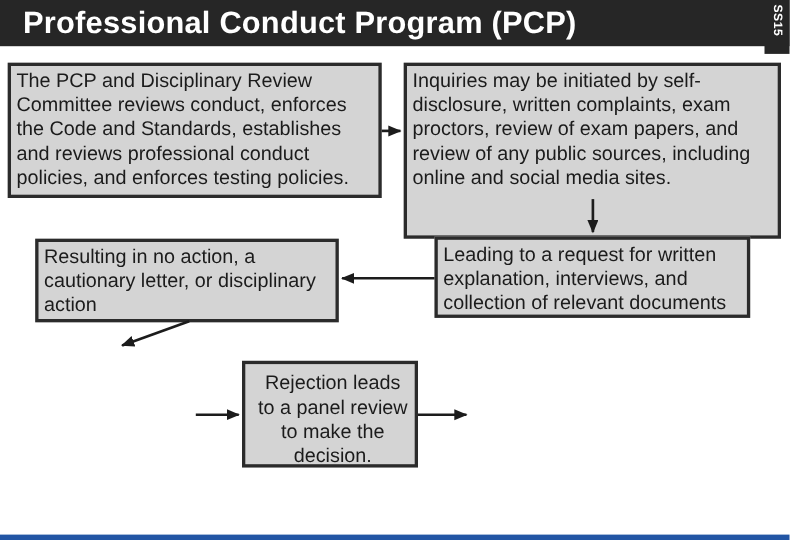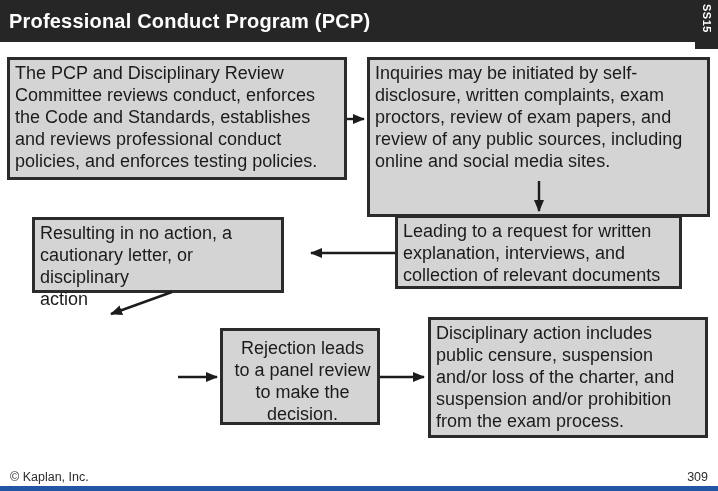--- a/index.html
+++ b/index.html
@@ -5,42 +5,42 @@
   html,body { margin:0; padding:0; background:#fff; }
   .stage {
     position:relative; width:718px; height:491px; background:#fff;
     font-family:"Liberation Sans", sans-serif; overflow:hidden;
   }
   .titlebar {
     position:absolute; left:0; top:0; width:718px; height:42px;
     background:var(--header-bg,#262626); display:flex; align-items:center;
   }
   .titlebar h1 {
-    margin:0; padding-left:9px; color:#fff; font-size:20px; font-weight:bold;
+    margin:12px; padding-left:9px; color:#fff; font-size:28px; font-weight:bold;
     letter-spacing:0.2px; white-space:nowrap;
   }
   .section-tab {
     position:absolute; top:0; right:0; width:23px; height:49px;
     background:var(--header-bg,#262626);
     display:flex; align-items:flex-start; justify-content:center;
   }
   .section-tab span {
     writing-mode:vertical-rl; color:#fff; font-weight:bold; font-size:11px;
     letter-spacing:0.5px; margin-top:4px;
   }
   .fbox {
     position:absolute; box-sizing:border-box;
     background:var(--box-fill,#d4d4d4); border:3px solid var(--box-border,#2b2b2b);
     color:#1b1b1b; font-size:18px; line-height:22px;
     padding:2px 5px; white-space:pre-line;
   }
   #b1 { left:7px;   top:57px;  width:340px; height:123px; }
   #b2 { left:367px; top:57px;  width:343px; height:160px; }
   #b3 { left:395px; top:215px; width:287px; height:74px;  }
-  #b4 { left:32px;  top:217px; width:252px; height:76px;  }
+  #b4 { left:32px;  top:217px; width:276px; height:76px;  }
   #b5 { left:30px;  top:317px; width:148px; height:118px; }
   #b6 { left:220px; top:328px; width:160px; height:97px; padding-top:6px; padding-left:10px;text-align:center; }
   #b7 { left:428px; top:317px; width:280px; height:121px; }
   .arrows { position:absolute; left:0; top:0; width:718px; height:491px; pointer-events:none; }
   .footer {
     position:absolute; left:10px; right:10px; top:468px; height:18px;
     display:flex; justify-content:space-between; align-items:center;
     font-size:12.5px; color:#2b2b2b;
   }
   .bottombar {
@@ -74,40 +74,31 @@
   <div class="fbox" id="b3">Leading to a request for written
 explanation, interviews, and
 collection of relevant documents</div>
   <div class="fbox" id="b4">Resulting in no action, a
 cautionary letter, or disciplinary
 action</div>
   <div class="fbox" id="b6">Rejection leads
 to a panel review
 to make the
 decision.</div>
-  <div class="fbox" id="b7">Disciplinary action includes
-public censure, suspension
-and/or loss of the charter, and
-suspension and/or prohibition
-from the exam process.</div>
 
   <svg class="arrows" width="718" height="491" viewBox="0 0 718 491" xmlns="http://www.w3.org/2000/svg">
     <defs>
       <marker id="ah" markerUnits="userSpaceOnUse" markerWidth="14" markerHeight="12" refX="11" refY="5" orient="auto">
         <path d="M0,0 L12,5 L0,10 Z" fill="#1c1c1c"></path>
       </marker>
     </defs>
     <line x1="347" y1="119" x2="364" y2="119" stroke="#1c1c1c" stroke-width="2.4" marker-end="url(#ah)"></line>
     <line x1="539" y1="181" x2="539" y2="211" stroke="#1c1c1c" stroke-width="2.4" marker-end="url(#ah)"></line>
     <line x1="395" y1="253" x2="311" y2="253" stroke="#1c1c1c" stroke-width="2.4" marker-end="url(#ah)"></line>
     <line x1="172" y1="292" x2="111" y2="314" stroke="#1c1c1c" stroke-width="2.4" marker-end="url(#ah)"></line>
     <line x1="178" y1="377" x2="217" y2="377" stroke="#1c1c1c" stroke-width="2.4" marker-end="url(#ah)"></line>
     <line x1="380" y1="377" x2="424" y2="377" stroke="#1c1c1c" stroke-width="2.4" marker-end="url(#ah)"></line>
   </svg>
 
-  <div class="footer">
-    <span>© Kaplan, Inc.</span>
-    <span>309</span>
-  </div>
 
   <div class="bottombar"></div>
 
 </div>
 
 </body></html>

